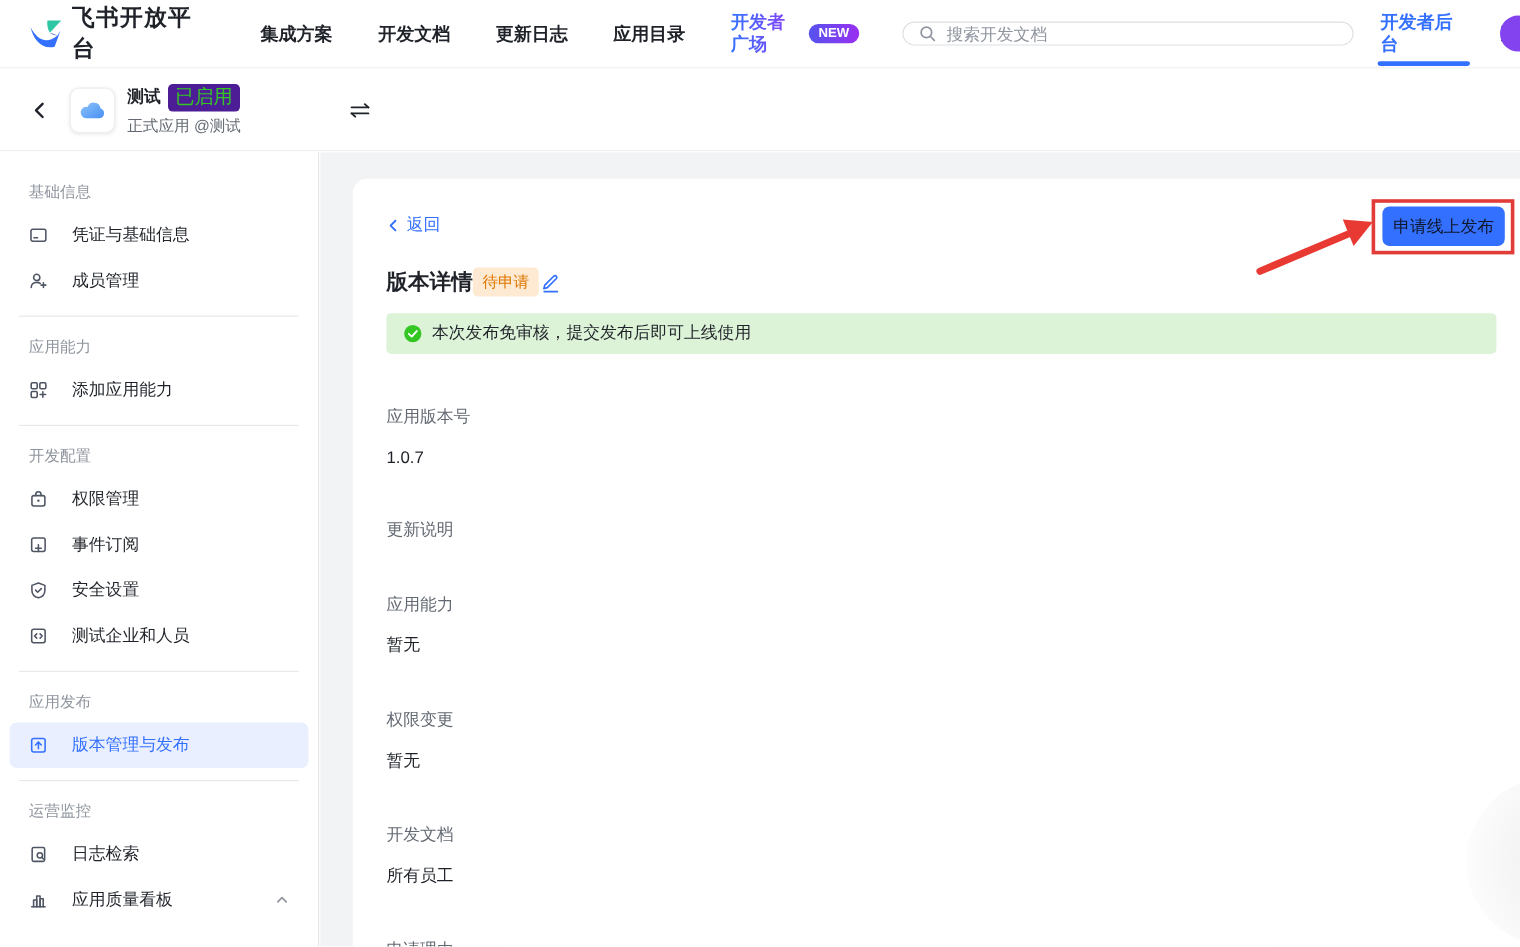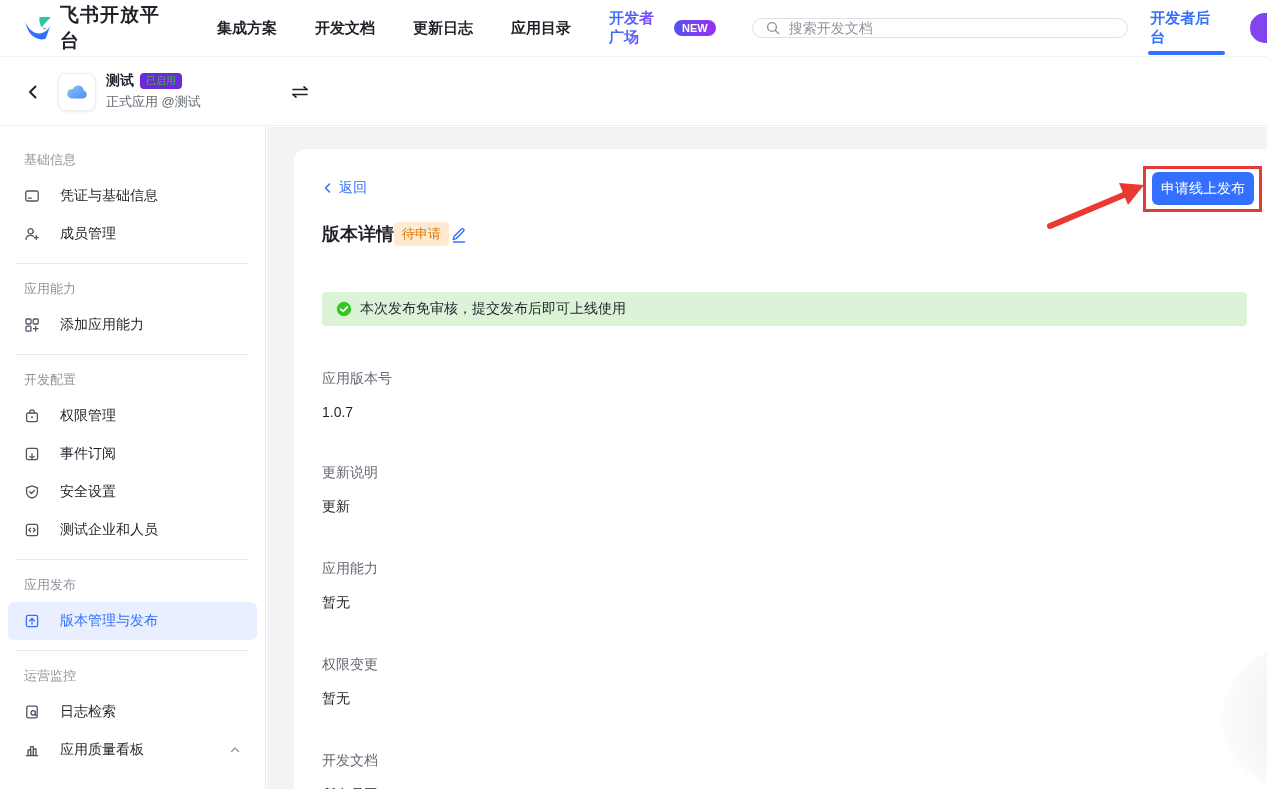--- a/index.html
+++ b/index.html
@@ -34,21 +34,21 @@
 
   
   .appbar { position:absolute; left:0; top:58px; width:1267px; height:68px; background:#fff;
        border-bottom:1px solid #eff0f1; display:flex; align-items:center; }
   .back-btn { margin-left:24px; cursor:pointer; display:flex; }
   .app-tile { margin-left:16px; width:38px; height:38px; border-radius:8px; background:#fff;
        border:1px solid #eceef1; box-shadow:0 1px 3px rgba(31,35,41,.08); display:flex; align-items:center; justify-content:center; }
   .app-meta { margin-left:10px; display:flex; flex-direction:column; gap:3px; }
   .app-name-row { display:flex; align-items:center; gap:6px; }
   .app-name { font-size:14px; font-weight:600; }
-  .status-badge { font-size:10px; color:#34c724; background:#6d28d9; padding:1px 6px; border-radius:4px; }
+  .status-badge { font-size:16px; color:#34c724; background:#4c1d95; padding:1px 6px; border-radius:4px; }
   .app-sub { font-size:13px; color:#646a73; }
   .swap-btn { margin-left:88px; cursor:pointer; display:flex; }
 
   
   .sidebar { position:absolute; left:0; top:127px; width:266px; height:662px; background:#fff;
        border-right:1px solid #e7e8ea; overflow:hidden; padding-top:8px; }
   .side-title { margin:16px 24px 8px; font-size:13px; color:#8f959e; }
   .side-item { height:38px; margin:0 8px; padding:0 16px; border-radius:6px; display:flex; align-items:center;
        gap:20px; font-size:14px; color:#1f2329; cursor:pointer; }
   .side-item.active { background:#e9efff; color:#3370ff; }
@@ -58,30 +58,30 @@
 
   
   .content { position:absolute; left:267px; top:127px; width:1000px; height:662px; background:#f2f3f5; }
   .card { position:absolute; left:27px; top:22px; right:-16px; bottom:-16px; background:#fff;
        border-radius:12px; padding:30px 28px; }
   .back-link { display:inline-flex; align-items:center; gap:5px; color:#3370ff; font-size:14px; cursor:pointer; }
   .title-row { margin-top:24px; display:flex; align-items:center; }
   .page-title { font-size:18px; font-weight:600; }
   .pending-badge { font-size:13px; color:#de7802; background:#feead2; padding:3px 8px; border-radius:4px; }
   .edit-btn { display:flex; cursor:pointer; }
-  .banner { margin-top:46px; height:34px; background:#ddf3d8; border-radius:4px; display:flex;
+  .banner { margin-top:14px; height:34px; background:#ddf3d8; border-radius:4px; display:flex;
        align-items:center; gap:8px; padding:0 14px; width:925px; }
   .banner-text { font-size:14px; color:#1f2329; }
   .field { margin-top:44px; }
   .field-label { font-size:14px; color:#646a73; }
   .field-value { margin-top:16px; font-size:14px; color:#1f2329; }
 
   
   .apply-btn { position:absolute; left:1152px; top:172px; width:102px; height:33px; background:#3370ff;
-       border:none; border-radius:6px; color:#ffffff; font-size:14px; cursor:pointer; font-family:inherit; }
+       border:none; border-radius:6px; color:#0f172a; font-size:14px; cursor:pointer; font-family:inherit; }
   .red-rect { position:absolute; left:1143px; top:166px; width:119px; height:46px;
        border:3px solid #e23c39; pointer-events:none; }
   .red-arrow { position:absolute; left:1020px; top:150px; pointer-events:none; }
   .float-widget { position:absolute; left:1222px; top:648px; width:140px; height:140px; border-radius:50%;
        background:radial-gradient(circle at 72% 50%, #ececee 0%, #f6f6f7 55%, #ffffff 95%); cursor:pointer; }
 </style>
 </head>
 <body>
 
 <div class="page">
@@ -321,21 +321,20 @@
         </span>
         <span class="banner-text">本次发布免审核，提交发布后即可上线使用</span>
       </div>
 
       <div class="field">
         <div class="field-label">应用版本号</div>
         <div class="field-value">1.0.7</div>
       </div>
       <div class="field">
         <div class="field-label">更新说明</div>
-        <div class="field-value">更新</div>
       </div>
       <div class="field">
         <div class="field-label">应用能力</div>
         <div class="field-value">暂无</div>
       </div>
       <div class="field">
         <div class="field-label">权限变更</div>
         <div class="field-value">暂无</div>
       </div>
       <div class="field">

